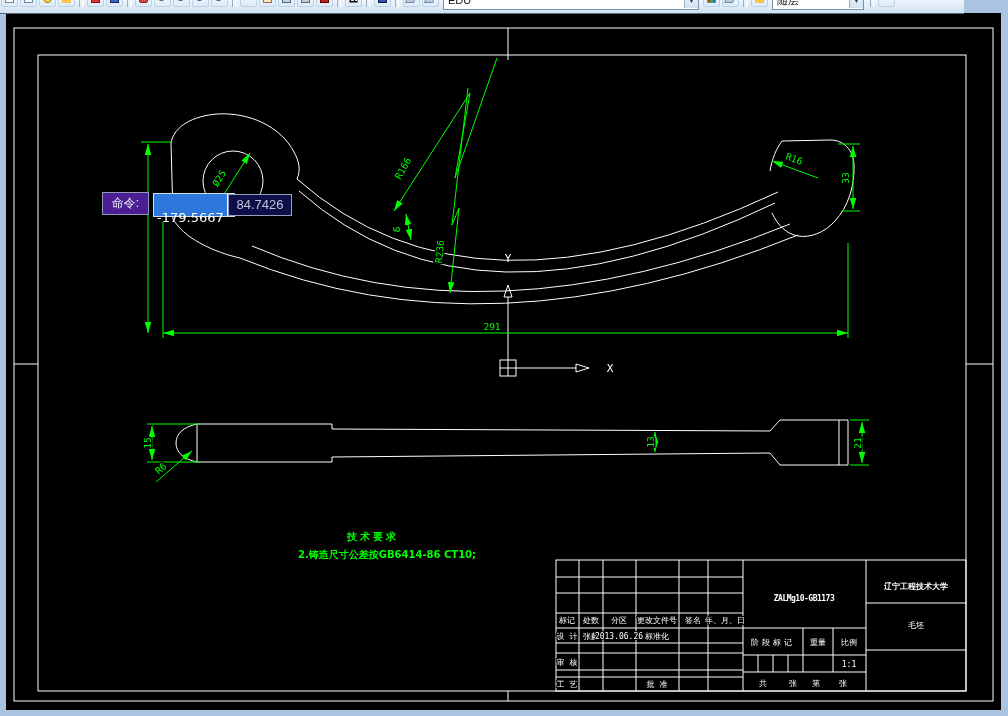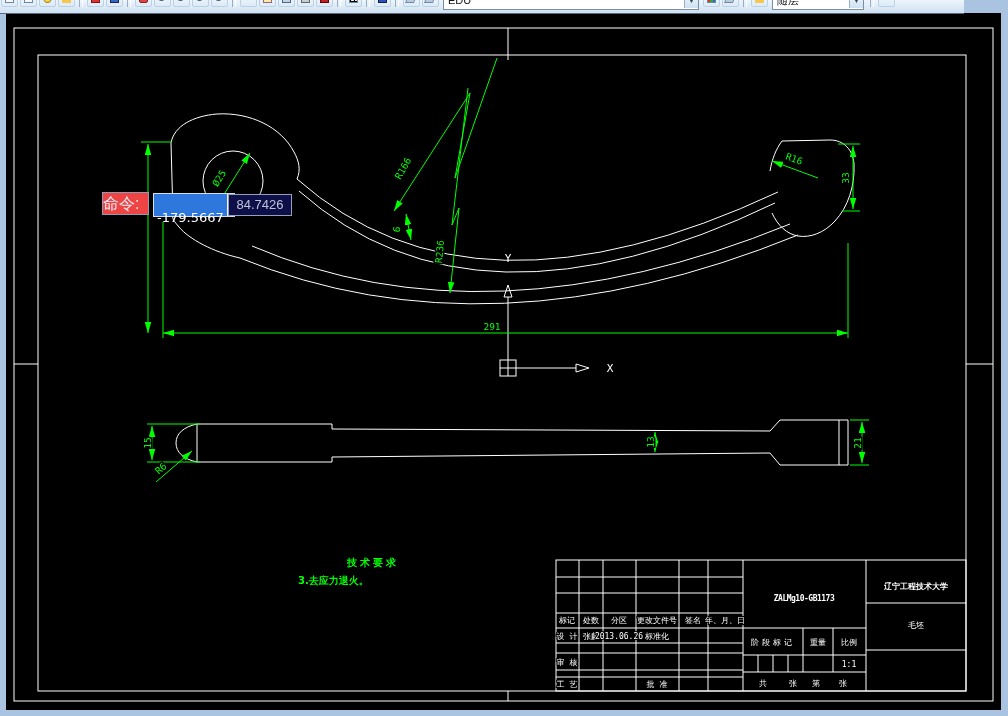--- a/index.html
+++ b/index.html
@@ -38,33 +38,33 @@
   .combo .arr{margin-left:auto;width:13px;height:16px;border-left:1px solid #9ab0c6;
               background:linear-gradient(#f4f9fd,#cfe1f1);color:#345;font-size:8px;
               display:flex;align-items:center;justify-content:center}
 
   
   .canvas{position:absolute;left:6px;top:13px;width:995px;height:697px;background:#000;z-index:1}
   svg.overlay{position:absolute;left:0;top:0;z-index:2}
 
   
   .cmdprompt{position:absolute;left:102px;top:192px;width:45px;height:21px;z-index:4;
-             background:#ef4444;border:1px solid #8c9cb4;color:#e8ecf4;font-size:16px;
-             line-height:21px;}
+             background:#4c1d95;border:1px solid #8c9cb4;color:#e8ecf4;font-size:12px;
+             line-height:21px;text-align:center}
   .cmdx{position:absolute;left:153px;top:193px;height:22px;z-index:4;display:flex;
         background:#f2f2f2;border:1px solid #d8dde2;align-items:stretch}
   .cmdx .sel{background:#2e77dd;color:#fff;font-size:13px;padding:16px 3px 0;
              font-family:"DejaVu Sans",sans-serif}
   .cmdx .caret{width:7px;background:#f2f2f2}
   .cmdy{position:absolute;left:228px;top:194px;width:62px;height:20px;z-index:4;
         background:#0e0e48;border:1px solid #93a2b8;color:#b9c5d6;font-size:13px;
         line-height:20px;text-align:center;font-family:Liberation Sans, sans-serif}
 
   
-  .techreq{position:absolute;left:298px;top:554px;width:190px;z-index:3;color:#00ff00;
+  .techreq{position:absolute;left:298px;top:528px;width:190px;z-index:3;color:#00ff00;
            font-size:10px;font-weight:bold;line-height:18px;font-family:"DejaVu Sans",sans-serif}
   .techreq .t{text-align:center;letter-spacing:3px;width:150px}
 
   
   text{font-family:"DejaVu Sans Mono","DejaVu Sans",monospace}
   .dim{fill:#00ff00;font-size:9.5px;paint-order:stroke;stroke:#000;stroke-width:3px}
   .wt{fill:#fff;font-size:8px;text-anchor:middle;paint-order:stroke;stroke:#000;stroke-width:2px}
 </style>
 </head>
 <body>
@@ -262,21 +262,21 @@
     <text class="wt" x="816" y="686">第</text>
     <text class="wt" x="843" y="686">张</text>
     <text class="wt" x="804" y="601" font-size="15" font-weight="bold" style="letter-spacing:-0.5px">ZALMg10-GB1173</text>
     <text class="wt" x="916" y="589" font-size="12" font-weight="bold">辽宁工程技术大学</text>
     <text class="wt" x="916" y="628" font-size="12">毛坯</text>
   </g>
 </svg>
 
 <div class="techreq">
   <div class="t">技术要求</div>
-  <div>3.去应力退火。</div>
+  <div>2.铸造尺寸公差按GB6414-86 CT10;</div>
 </div>
 
 <div class="cmdprompt">命令:</div>
 <div class="cmdx">
   <span class="sel">-179.5667</span>
   <span class="caret"></span>
 </div>
 <div class="cmdy">84.7426</div>
 
 </body></html>

